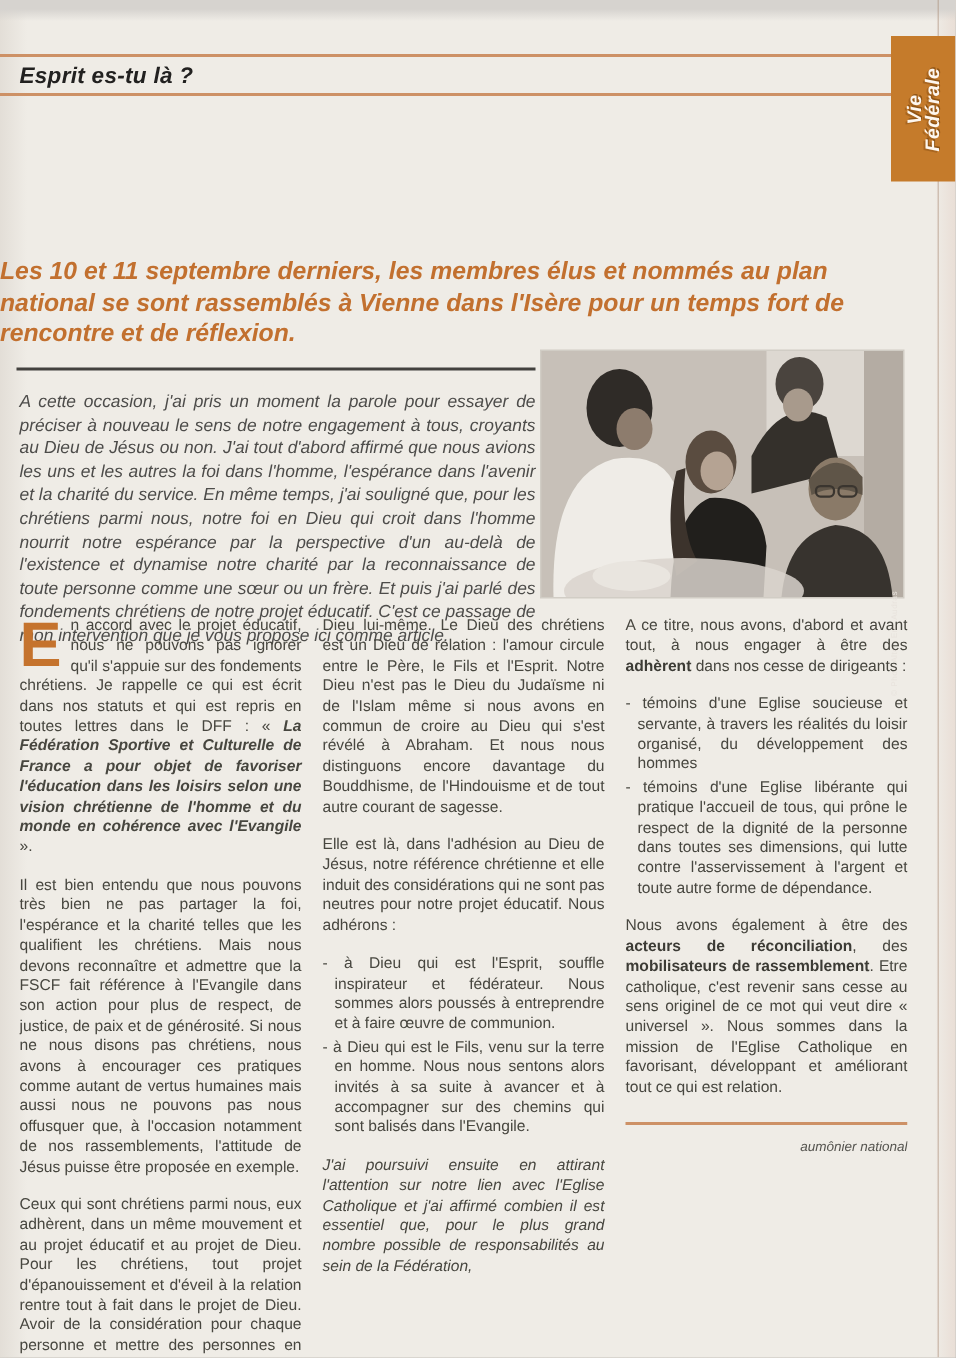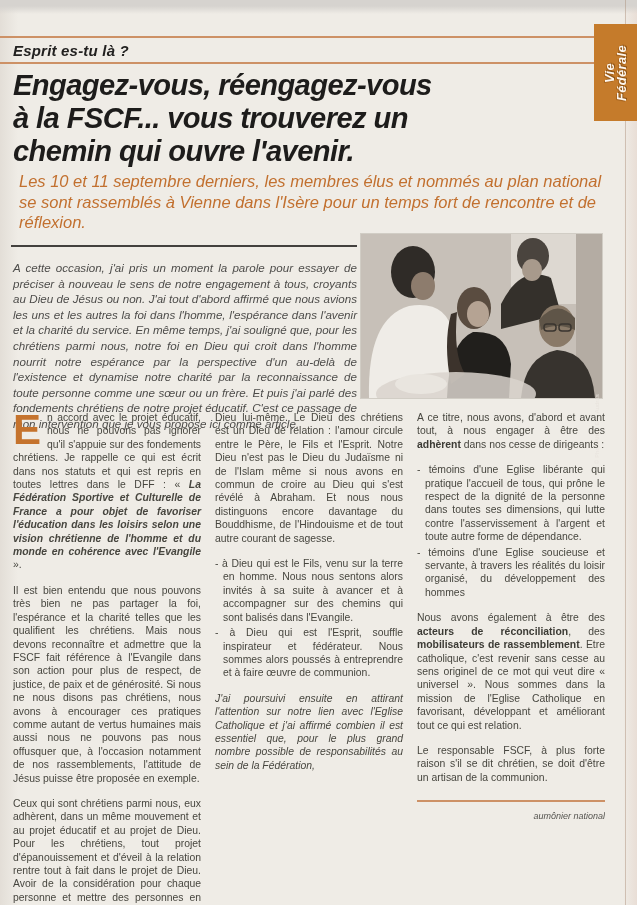--- a/index.html
+++ b/index.html
@@ -22,22 +22,22 @@
     font-weight:bold;font-style:italic;font-size:13px;line-height:12px;color:#fdf6ee;
     text-shadow:1px 1px 0 #8f5415, -1px -1px 0 rgba(143,84,21,.55);
     letter-spacing:.3px;
   }
   .title{position:absolute;left:13px;top:68px;width:585px;}
   .title div{
     font-size:30px;line-height:33px;font-weight:bold;font-style:italic;
     color:#1d1c1b;letter-spacing:-.6px;transform:scaleX(.97);transform-origin:left;
   }
   .standfirst{
-    position:absolute;left:19px;top:171px;width:604px;
-    font-size:16.5px;line-height:20.5px;font-weight:normal;font-style:italic;color:#c2702f;
+    position:absolute;left:0;top:171px;width:604px;
+    font-size:16.5px;line-height:20.5px;font-weight:bold;font-style:italic;color:#c2702f;
   }
   .standfirst-rule{position:absolute;left:11px;top:245px;width:346px;height:2px;background:#43413e;}
   .intro{
     position:absolute;left:13px;top:260px;width:344px;
     font-size:11.6px;line-height:15.6px;font-style:italic;color:#4d4c4a;text-align:justify;
   }
   .photo{position:absolute;left:361px;top:234px;width:241px;height:164px;background:#c9c2ba;box-shadow:0 0 0 1px rgba(120,110,100,.25);}
   .photo svg{display:block;width:100%;height:100%;}
   .photo-credit{
     position:absolute;right:2px;bottom:4px;
@@ -73,25 +73,20 @@
   <div class="kicker">Esprit es-tu là ?</div>
   <div class="rule-orange" style="top:62px;width:594px;"></div>
 
   <div class="tab">
     <div class="tab-text">
       <span>Vie</span><br>
       <span>Fédérale</span>
     </div>
   </div>
 
-  <div class="title">
-    <div>Engagez-vous, réengagez-vous</div>
-    <div>à la FSCF... vous trouverez un</div>
-    <div>chemin qui ouvre l'avenir.</div>
-  </div>
 
   <div class="standfirst">Les 10 et 11 septembre derniers, les membres élus et nommés au plan national se sont rassemblés à Vienne dans l'Isère pour un temps fort de rencontre et de réflexion.</div>
   <div class="standfirst-rule"></div>
 
   <div class="intro">A cette occasion, j'ai pris un moment la parole pour essayer de préciser à nouveau le sens de notre engagement à tous, croyants au Dieu de Jésus ou non. J'ai tout d'abord affirmé que nous avions les uns et les autres la foi dans l'homme, l'espérance dans l'avenir et la charité du service. En même temps, j'ai souligné que, pour les chrétiens parmi nous, notre foi en Dieu qui croit dans l'homme nourrit notre espérance par la perspective d'un au-delà de l'existence et dynamise notre charité par la reconnaissance de toute personne comme une sœur ou un frère. Et puis j'ai parlé des fondements chrétiens de notre projet éducatif. C'est ce passage de mon intervention que je vous propose ici comme article.</div>
 
   <div class="photo">
     <svg viewBox="0 0 241 164" preserveAspectRatio="none">
       <rect x="0" y="0" width="241" height="164" fill="#c7c0b8"></rect>
       <rect x="150" y="0" width="91" height="70" fill="#ddd8d1"></rect>
@@ -127,38 +122,38 @@
     <div class="col">
       <p>
         <span class="dropcap">E</span><span>n accord avec le projet éducatif, nous ne pouvons pas ignorer qu'il s'appuie sur des fondements chrétiens. Je rappelle ce qui est écrit dans nos statuts et qui est repris en toutes lettres dans le DFF : « </span><span class="bolditalic">La Fédération Sportive et Culturelle de France a pour objet de favoriser l'éducation dans les loisirs selon une vision chrétienne de l'homme et du monde en cohérence avec l'Evangile</span><span> ».</span>
       </p>
       <p>Il est bien entendu que nous pouvons très bien ne pas partager la foi, l'espérance et la charité telles que les qualifient les chrétiens. Mais nous devons reconnaître et admettre que la FSCF fait référence à l'Evangile dans son action pour plus de respect, de justice, de paix et de générosité. Si nous ne nous disons pas chrétiens, nous avons à encourager ces pratiques comme autant de vertus humaines mais aussi nous ne pouvons pas nous offusquer que, à l'occasion notamment de nos rassemblements, l'attitude de Jésus puisse être proposée en exemple.</p>
       <p>Ceux qui sont chrétiens parmi nous, eux adhèrent, dans un même mouvement et au projet éducatif et au projet de Dieu. Pour les chrétiens, tout projet d'épanouissement et d'éveil à la relation rentre tout à fait dans le projet de Dieu. Avoir de la considération pour chaque personne et mettre des personnes en relation entre elles, c'est entrer dans le jeu de l'Alliance, un jeu qui est en</p>
     </div>
 
     <div class="col">
       <p>Dieu lui-même. Le Dieu des chrétiens est un Dieu de relation : l'amour circule entre le Père, le Fils et l'Esprit. Notre Dieu n'est pas le Dieu du Judaïsme ni de l'Islam même si nous avons en commun de croire au Dieu qui s'est révélé à Abraham. Et nous nous distinguons encore davantage du Bouddhisme, de l'Hindouisme et de tout autre courant de sagesse.</p>
+      <p>Elle est là, dans l'adhésion au Dieu de Jésus, notre référence chrétienne et elle induit des considérations qui ne sont pas neutres pour notre projet éducatif. Nous adhérons :</p>
       <div class="bullets">
+        <p class="bullet">- à Dieu qui est l'Esprit, souffle inspirateur et fédérateur. Nous sommes alors poussés à entreprendre et à faire œuvre de communion.</p>
         <p class="bullet">- à Dieu qui est le Fils, venu sur la terre en homme. Nous nous sentons alors invités à sa suite à avancer et à accompagner sur des chemins qui sont balisés dans l'Evangile.</p>
-        <p class="bullet">- à Dieu qui est l'Esprit, souffle inspirateur et fédérateur. Nous sommes alors poussés à entreprendre et à faire œuvre de communion.</p>
       </div>
       <p class="italicpara">J'ai poursuivi ensuite en attirant l'attention sur notre lien avec l'Eglise Catholique et j'ai affirmé combien il est essentiel que, pour le plus grand nombre possible de responsabilités au sein de la Fédération,</p>
     </div>
 
     <div class="col">
       <p>
         <span>A ce titre, nous avons, d'abord et avant tout, à nous engager à être des </span><span class="bold">adhèrent</span><span> dans nos cesse de dirigeants :</span>
       </p>
       <div class="bullets">
+        <p class="bullet">- témoins d'une Eglise soucieuse et servante, à travers les réalités du loisir organisé, du développement des hommes</p>
         <p class="bullet">- témoins d'une Eglise libérante qui pratique l'accueil de tous, qui prône le respect de la dignité de la personne dans toutes ses dimensions, qui lutte contre l'asservissement à l'argent et toute autre forme de dépendance.</p>
-        <p class="bullet">- témoins d'une Eglise soucieuse et servante, à travers les réalités du loisir organisé, du développement des hommes</p>
       </div>
       <p>
         <span>Nous avons également à être des </span><span class="bold">acteurs de réconciliation</span><span>, des </span><span class="bold">mobilisateurs de rassemblement</span><span>. Etre catholique, c'est revenir sans cesse au sens originel de ce mot qui veut dire « universel ». Nous sommes dans la mission de l'Eglise Catholique en favorisant, développant et améliorant tout ce qui est relation.</span>
       </p>
-      <p>Le responsable FSCF, à plus forte raison s'il se dit chrétien, se doit d'être un artisan de la communion.</p>
       <div class="signature-block">
         <div class="signature-role">aumônier national</div>
       </div>
     </div>
 
   </div>
 </div>
 
 </body></html>

